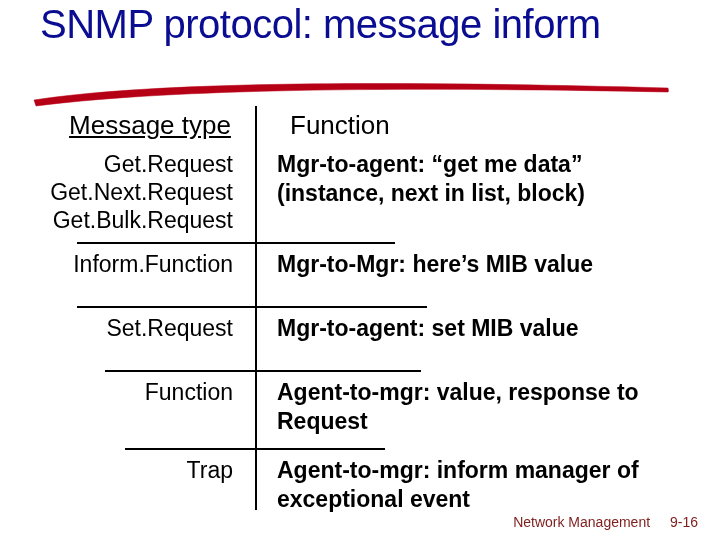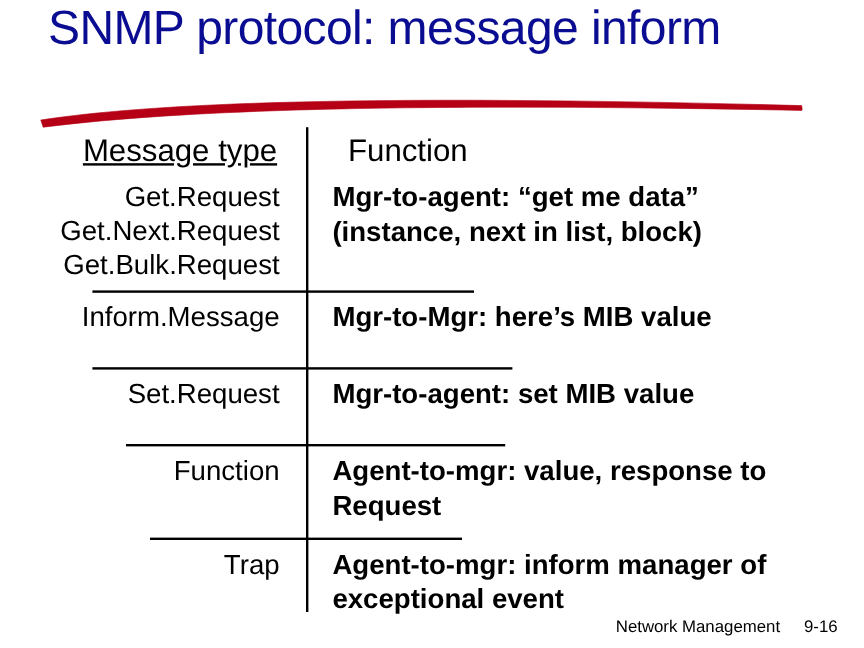--- a/index.html
+++ b/index.html
@@ -110,21 +110,21 @@
   .r0 { height: 86px; }
   .r1 { height: 50px; }
   .r2 { height: 50px; }
   .r3 { height: 64px; }
   .r4 { height: 64px; }
   .footer {
     position: absolute;
     right: 22px;
     bottom: 10px;
     font-size: 14px;
-    color: #000000;
+    color: #7f1d1d;
   }
   .footer .chap { margin-right: 16px; }
 </style>
 </head>
 <body>
 
 <h1 class="title">SNMP protocol: message inform</h1>
 
 <svg class="swoosh" viewBox="0 0 640 30" preserveAspectRatio="none">
   <path d="M2,20 C120,2 340,0 636,8 C636,8 637,12 636,12 C330,6 130,10 4,26 Z" fill="#b50016" stroke="#b50016" stroke-width="0.5"></path>
@@ -146,21 +146,21 @@
   <div class="hr-under">
     <div class="hr-left">
         <div style="width: 178px;"></div>
       </div>
     <div class="hr-right">
         <div style="width: 140px;"></div>
       </div>
   </div>
 
   <div class="row r1">
-    <div class="cell-left">Inform.Message</div>
+    <div class="cell-left">Inform.Function</div>
     <div class="cell-right">Mgr-to-Mgr: here’s MIB value</div>
   </div>
   <div class="hr-under">
     <div class="hr-left">
         <div style="width: 178px;"></div>
       </div>
     <div class="hr-right">
         <div style="width: 172px;"></div>
       </div>
   </div>

